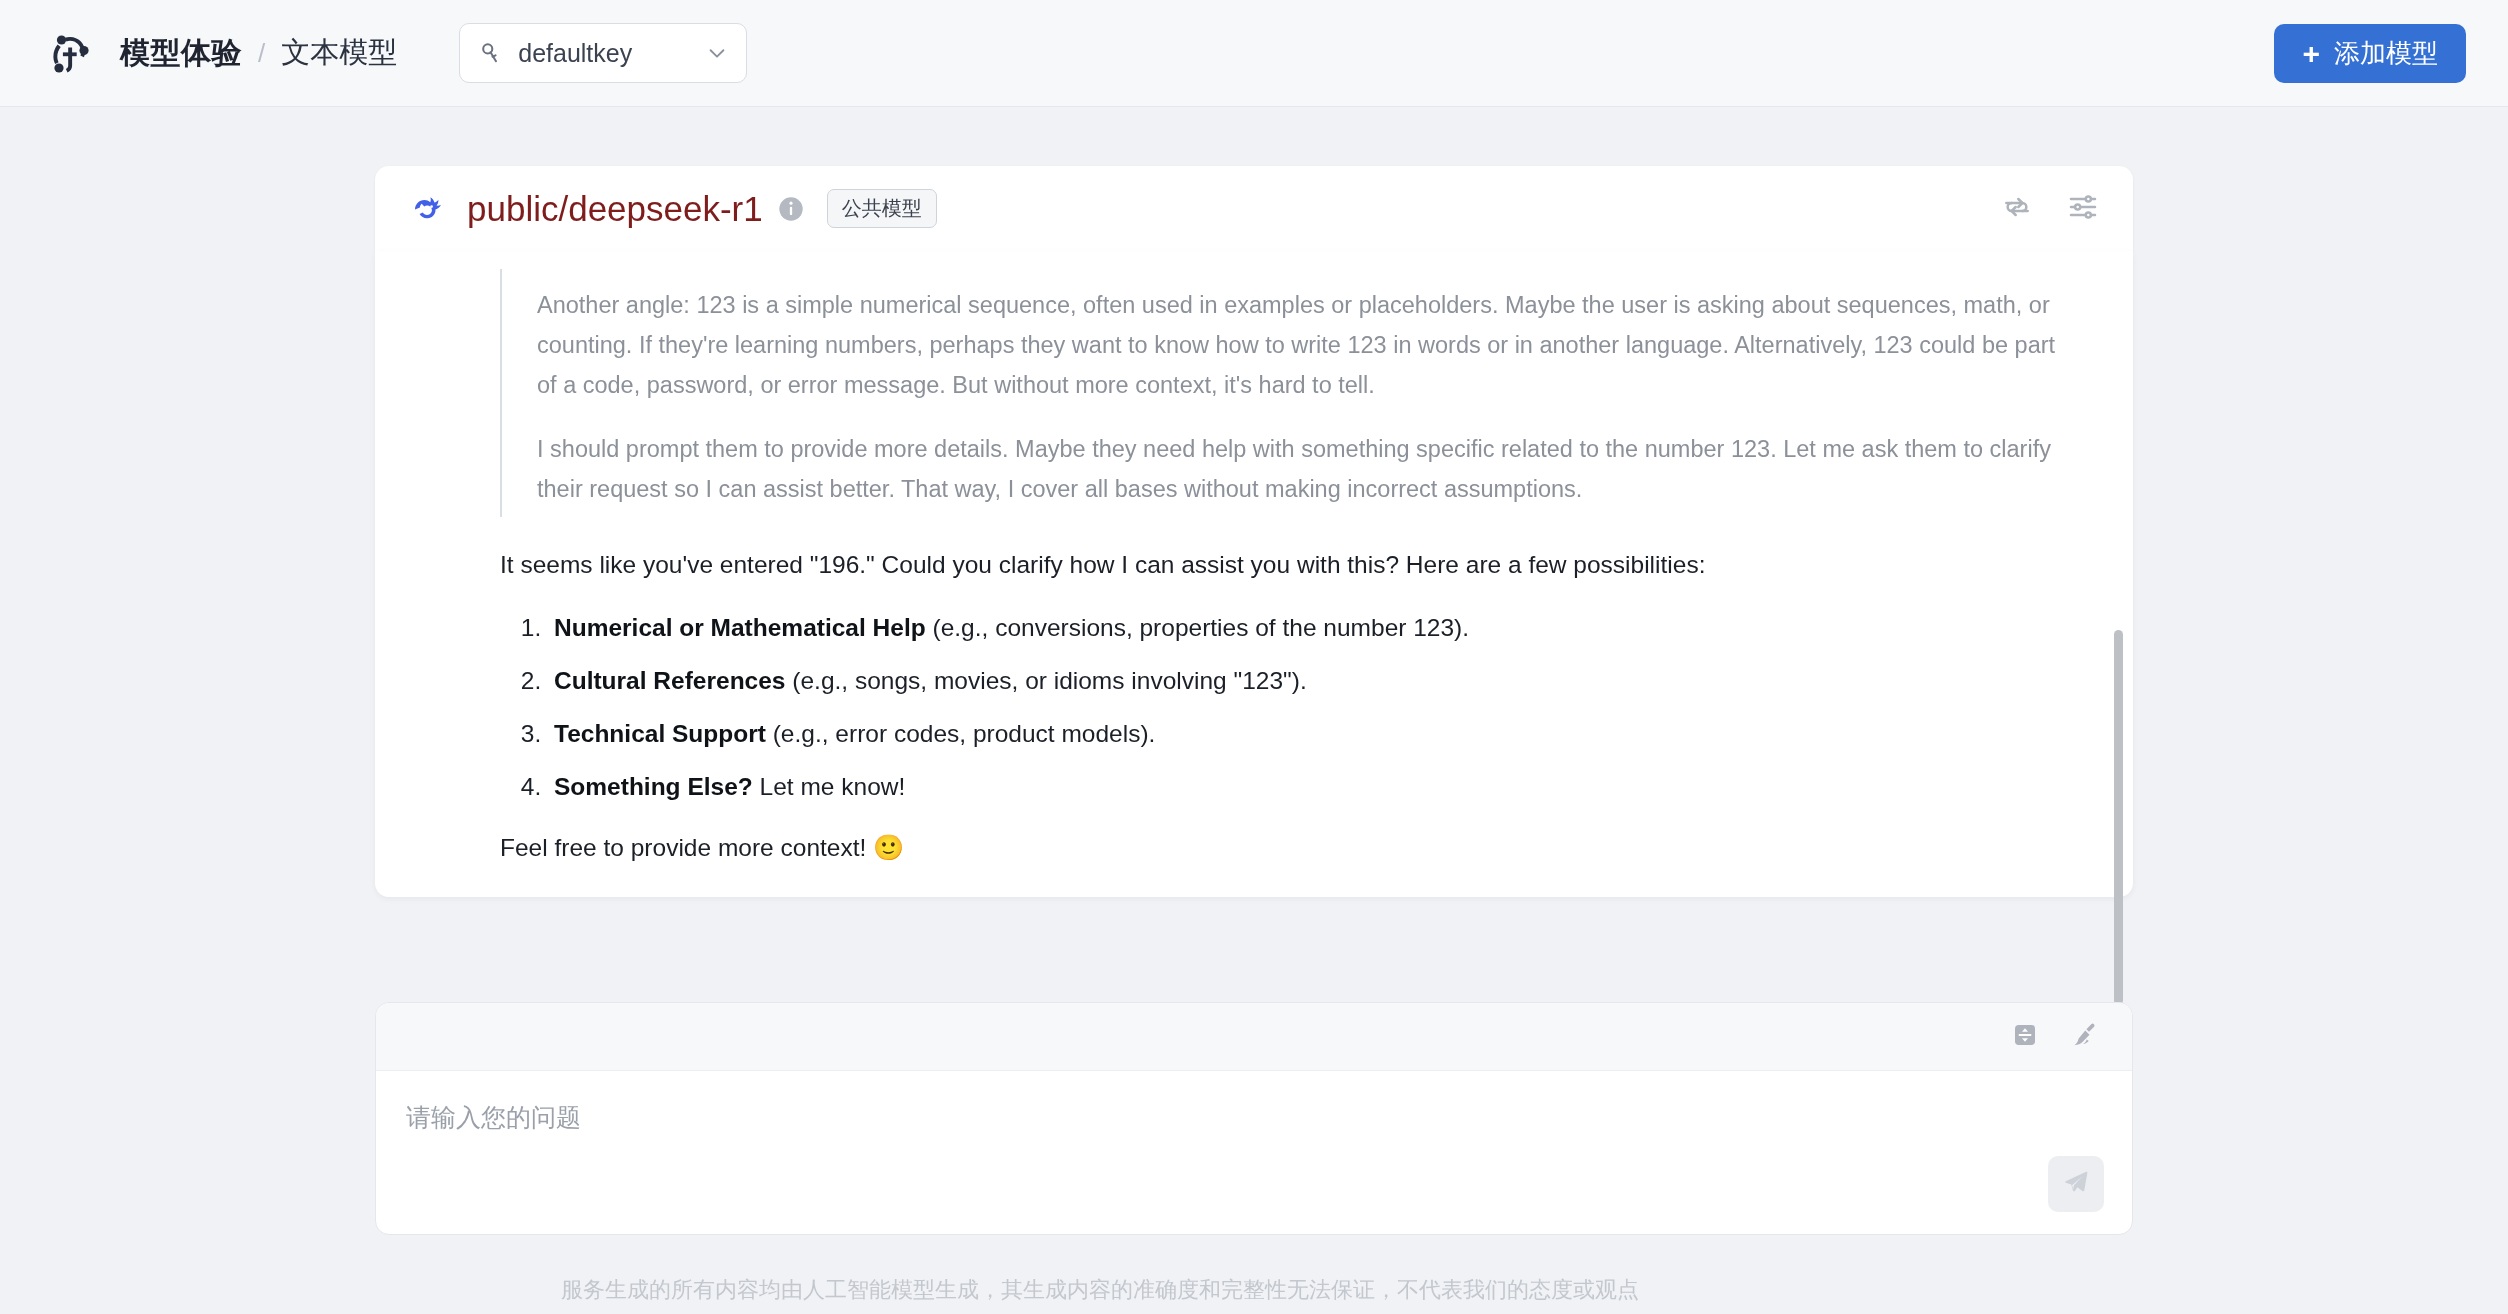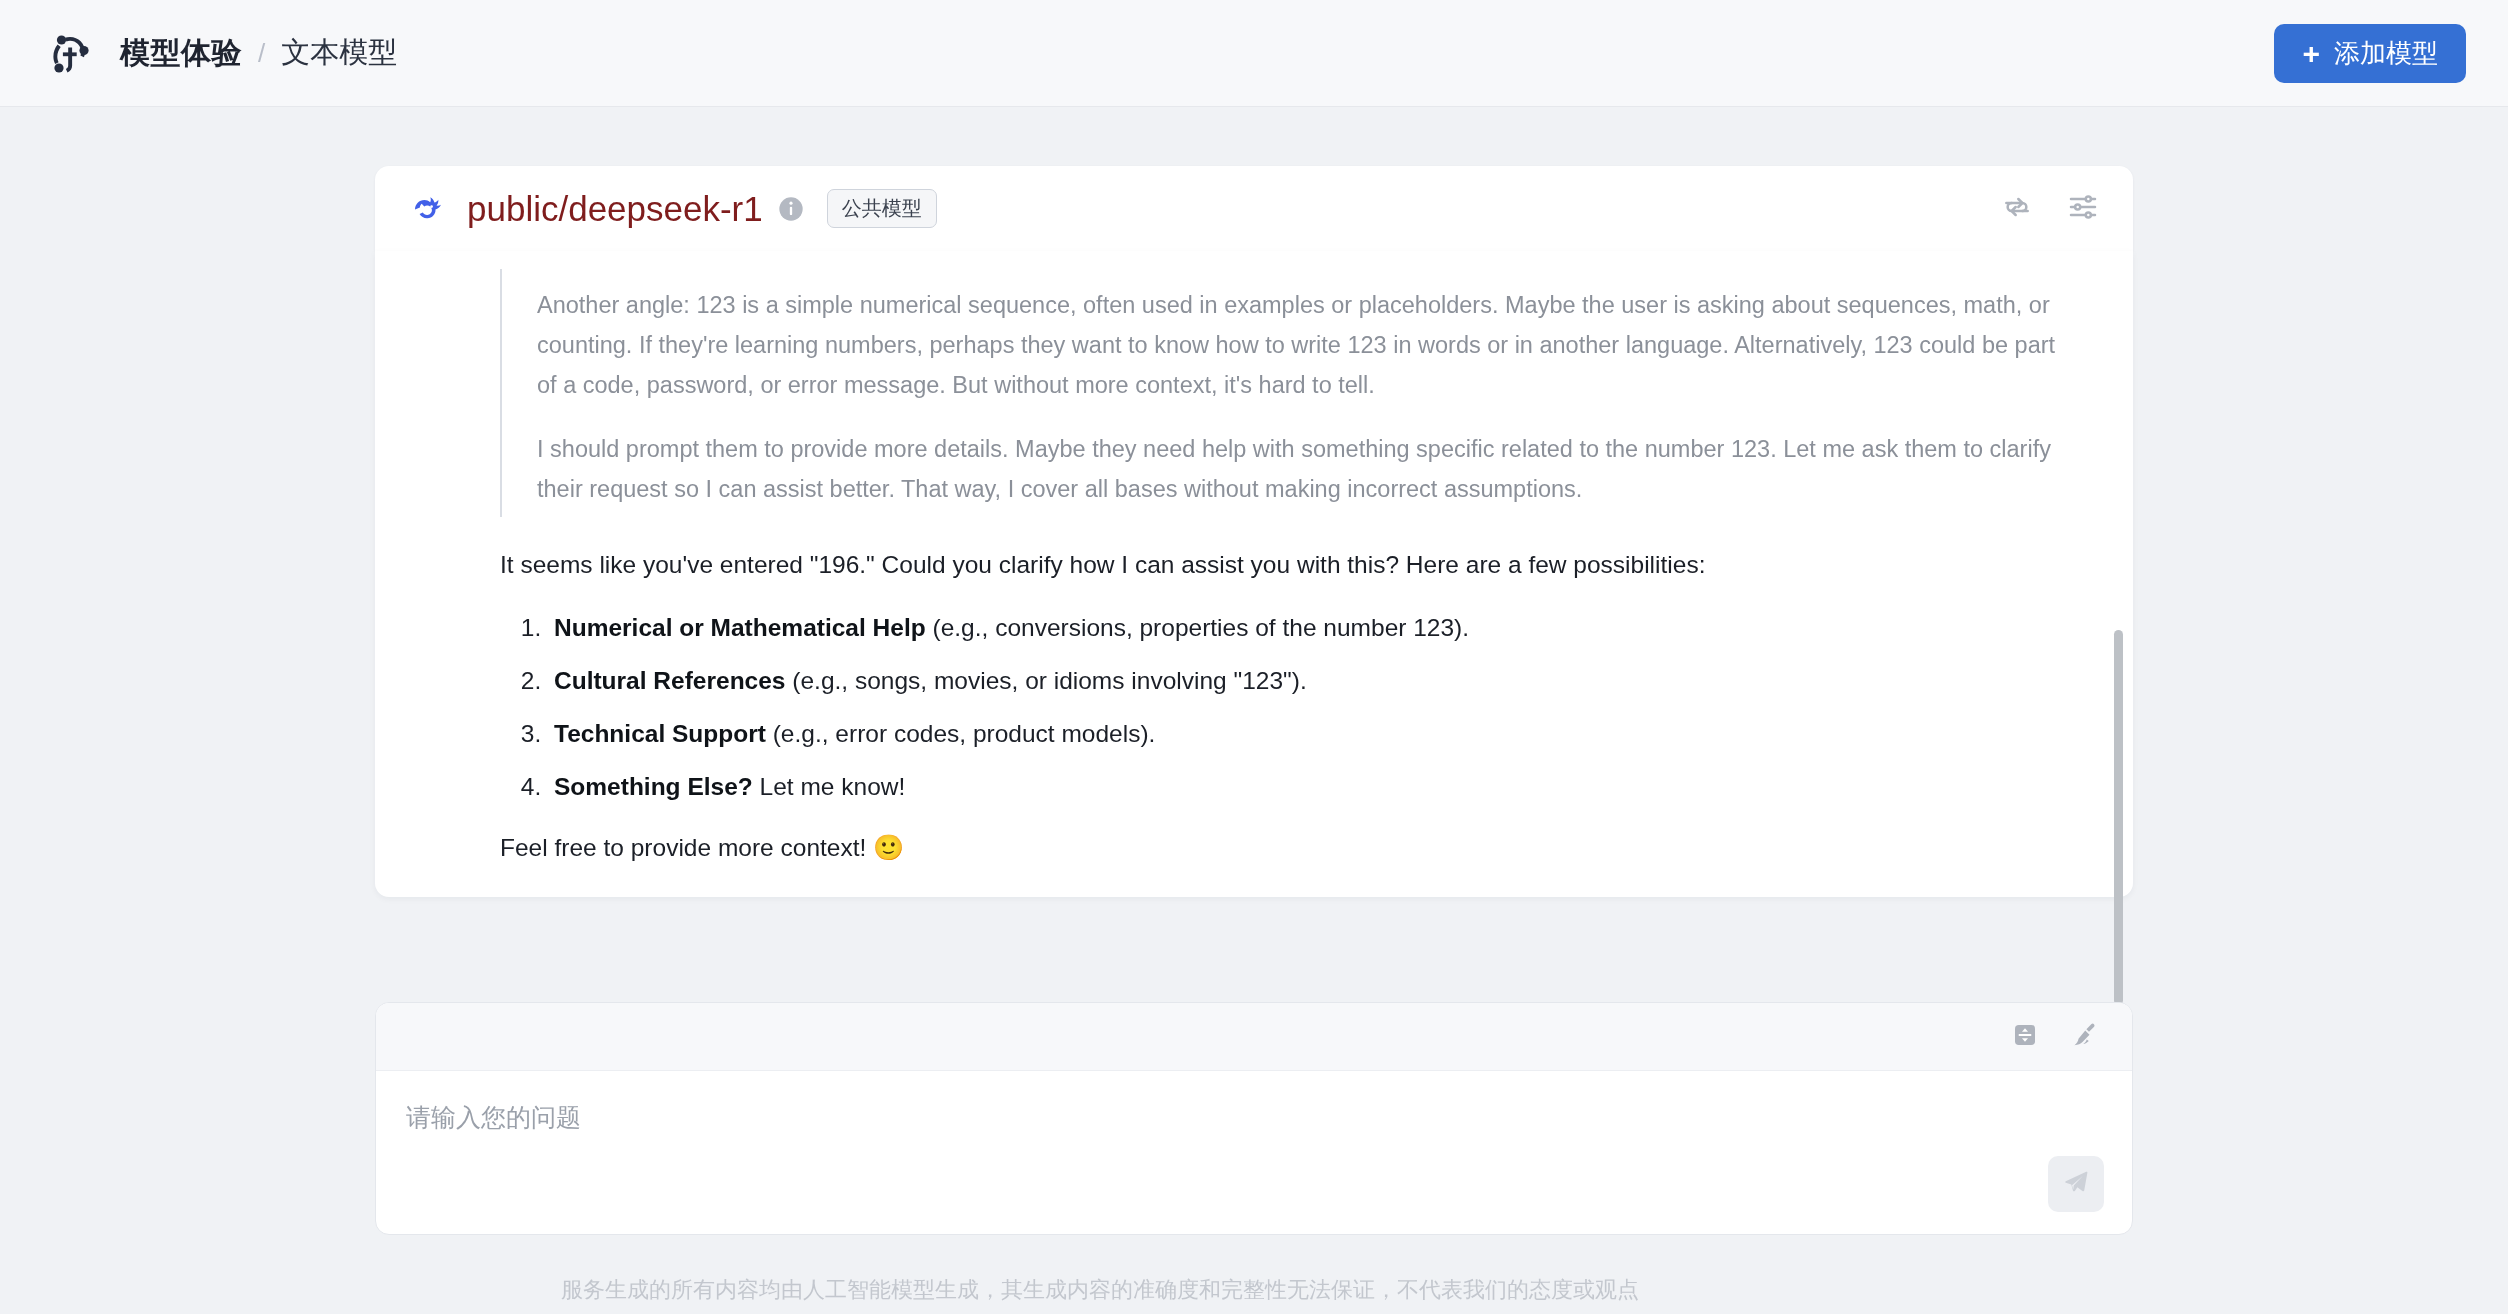--- a/index.html
+++ b/index.html
@@ -212,20 +212,35 @@
       </svg>
     </span>
 
     <div class="breadcrumb">
       <span class="crumb-main">模型体验</span>
       <span class="crumb-sep">/</span>
       <span class="crumb-sub">文本模型</span>
     </div>
   </div>
 
+  <div class="keyselect">
+    <span class="keyicon">
+      <svg viewBox="0 0 24 24" width="26" height="26" fill="none" stroke="#6b7280" stroke-width="1.9" stroke-linecap="round">
+        <circle cx="9" cy="8.2" r="4.2"></circle>
+        <path d="M11.6 11.3 L16.6 19.6"></path>
+        <path d="M13.4 15.4 L16.2 14.2"></path>
+      </svg>
+    </span>
+    <span class="keytext">defaultkey</span>
+    <span class="chev">
+      <svg viewBox="0 0 24 24" width="22" height="22" fill="none" stroke="#8b919c" stroke-width="2" stroke-linecap="round" stroke-linejoin="round">
+        <path d="M5 9l7 7 7-7"></path>
+      </svg>
+    </span>
+  </div>
 
   <button class="addbtn">
     <span class="plus">+</span>
     <span class="lbl">添加模型</span>
   </button>
 </div>
 
 <div class="col">
 
   <div class="modelcard">

